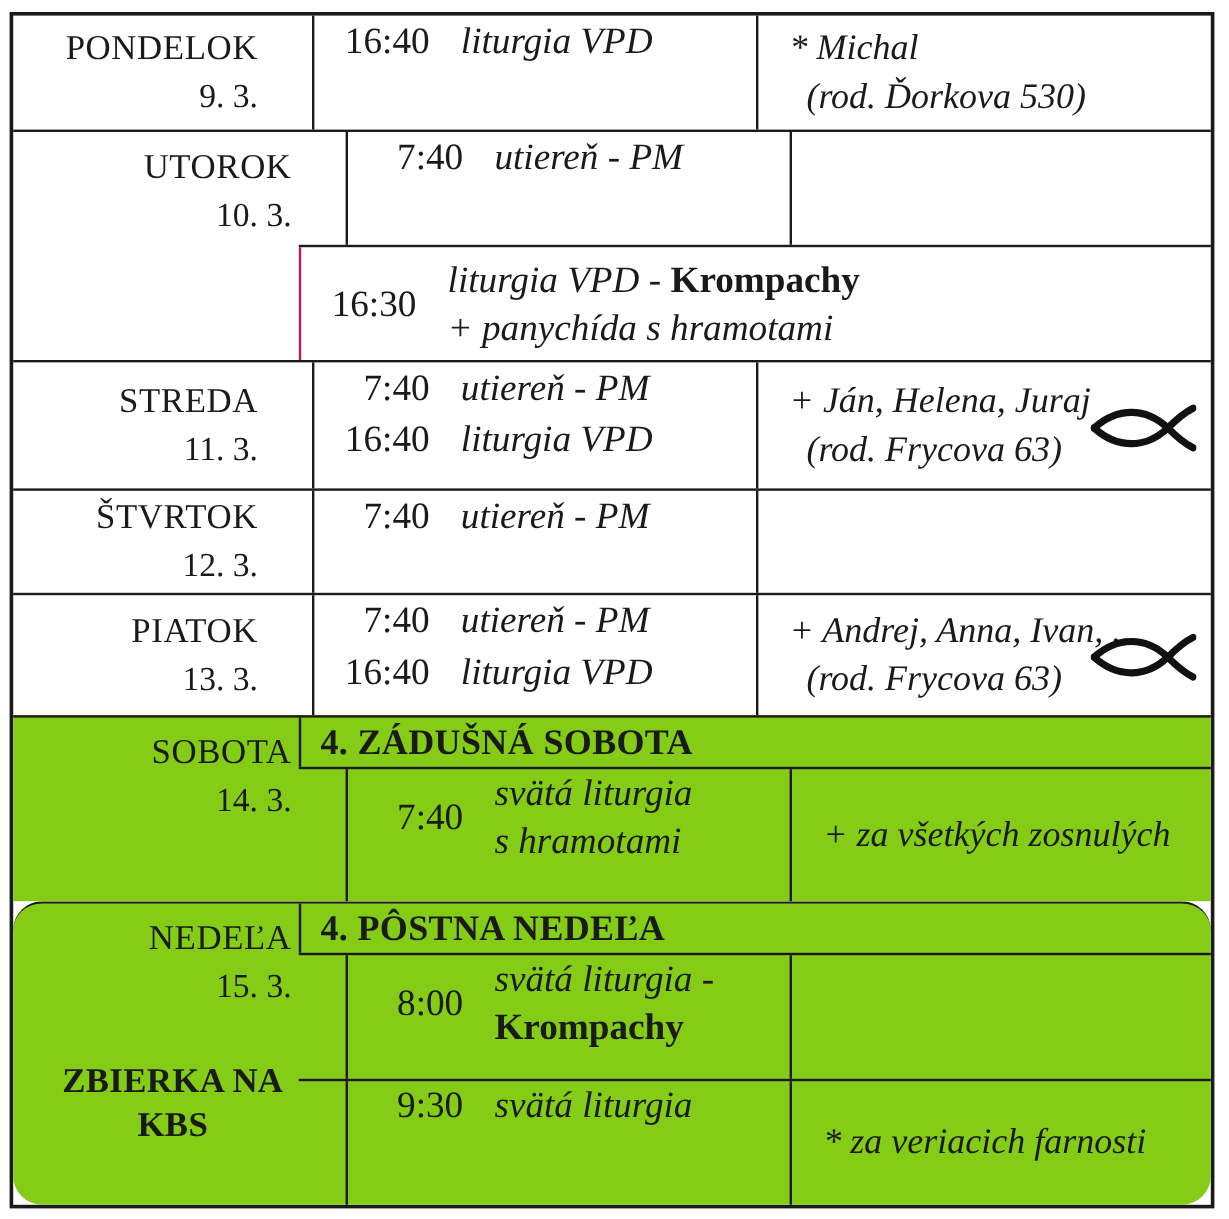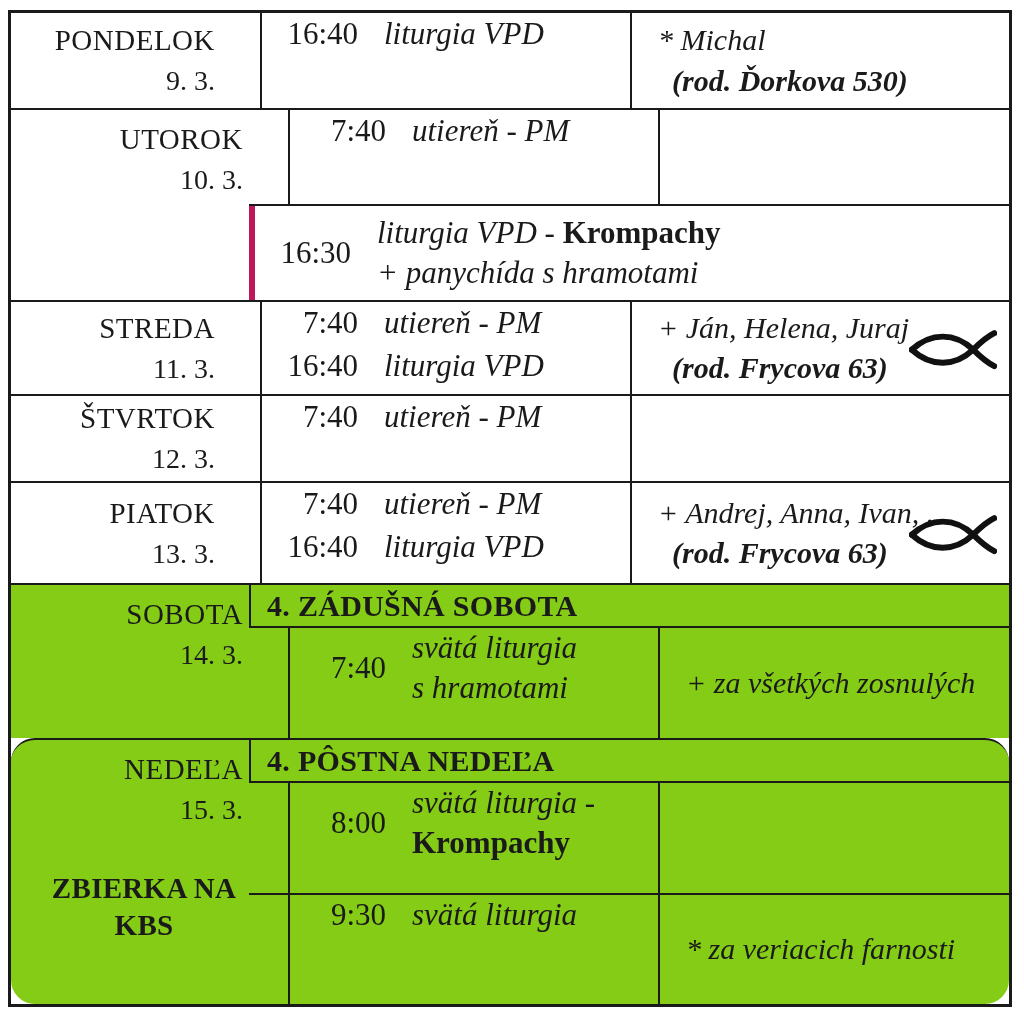--- a/index.html
+++ b/index.html
@@ -41,21 +41,21 @@
     margin-left:39px;
   }
   .note-col{
     flex:1;box-sizing:border-box;
     border-left:2px solid #1a1a1a;
     display:flex;flex-direction:column;justify-content:center;
     padding:6px 26px 6px 26px;position:relative;
   }
   .span-col{
     flex:1;box-sizing:border-box;
-    border-left:6px solid #be185d;
+    border-left:2px solid #be185d;
     display:flex;align-items:center;
     padding:4px 0;
   }
   .entry-line{display:flex;align-items:baseline;line-height:1.38;}
   .entry-line .time{
     width:96px;flex:none;text-align:right;font-size:31px;
   }
   .entry-line .service{
     margin-left:26px;font-style:italic;font-size:31px;
   }
@@ -63,30 +63,30 @@
   .entry-block .time{width:96px;flex:none;text-align:right;font-size:31px;}
   .entry-block .service-block{margin-left:26px;font-style:italic;font-size:31px;line-height:1.3;}
   .bold-place{font-weight:bold;font-style:normal;}
   .header-cell{
     box-sizing:border-box;border-left:2px solid #1a1a1a;
     display:flex;align-items:center;
     font-weight:bold;font-size:30px;letter-spacing:0.3px;
     padding:4px 0 4px 16px;height:41px;flex:none;
   }
   .note-line{font-style:italic;font-size:30px;line-height:1.35;}
-  .note-line.indent{padding-left:14px;font-weight:bold;}
+  .note-line.indent{padding-left:14px;}
   .sub-row{display:flex;flex:1;box-sizing:border-box;}
   .fish{
     position:absolute;right:12px;top:50%;transform:translateY(-46%);
     width:88px;height:42px;
   }
   .h-r1{height:95px;}
   .h-r2{height:192px;}
   .h-r2 .sub-row{height:50%;}
-  .h-r3{height:94px;}
+  .h-r3{height:107px;}
   .h-r4{height:87px;}
   .h-r5{height:102px;}
   .h-r6{height:155px;}
   .h-r7{flex:1 1 auto;border-radius:24px;}
   .grow{flex:1;}
 </style>
 </head>
 <body>
 
 <div class="schedule">

